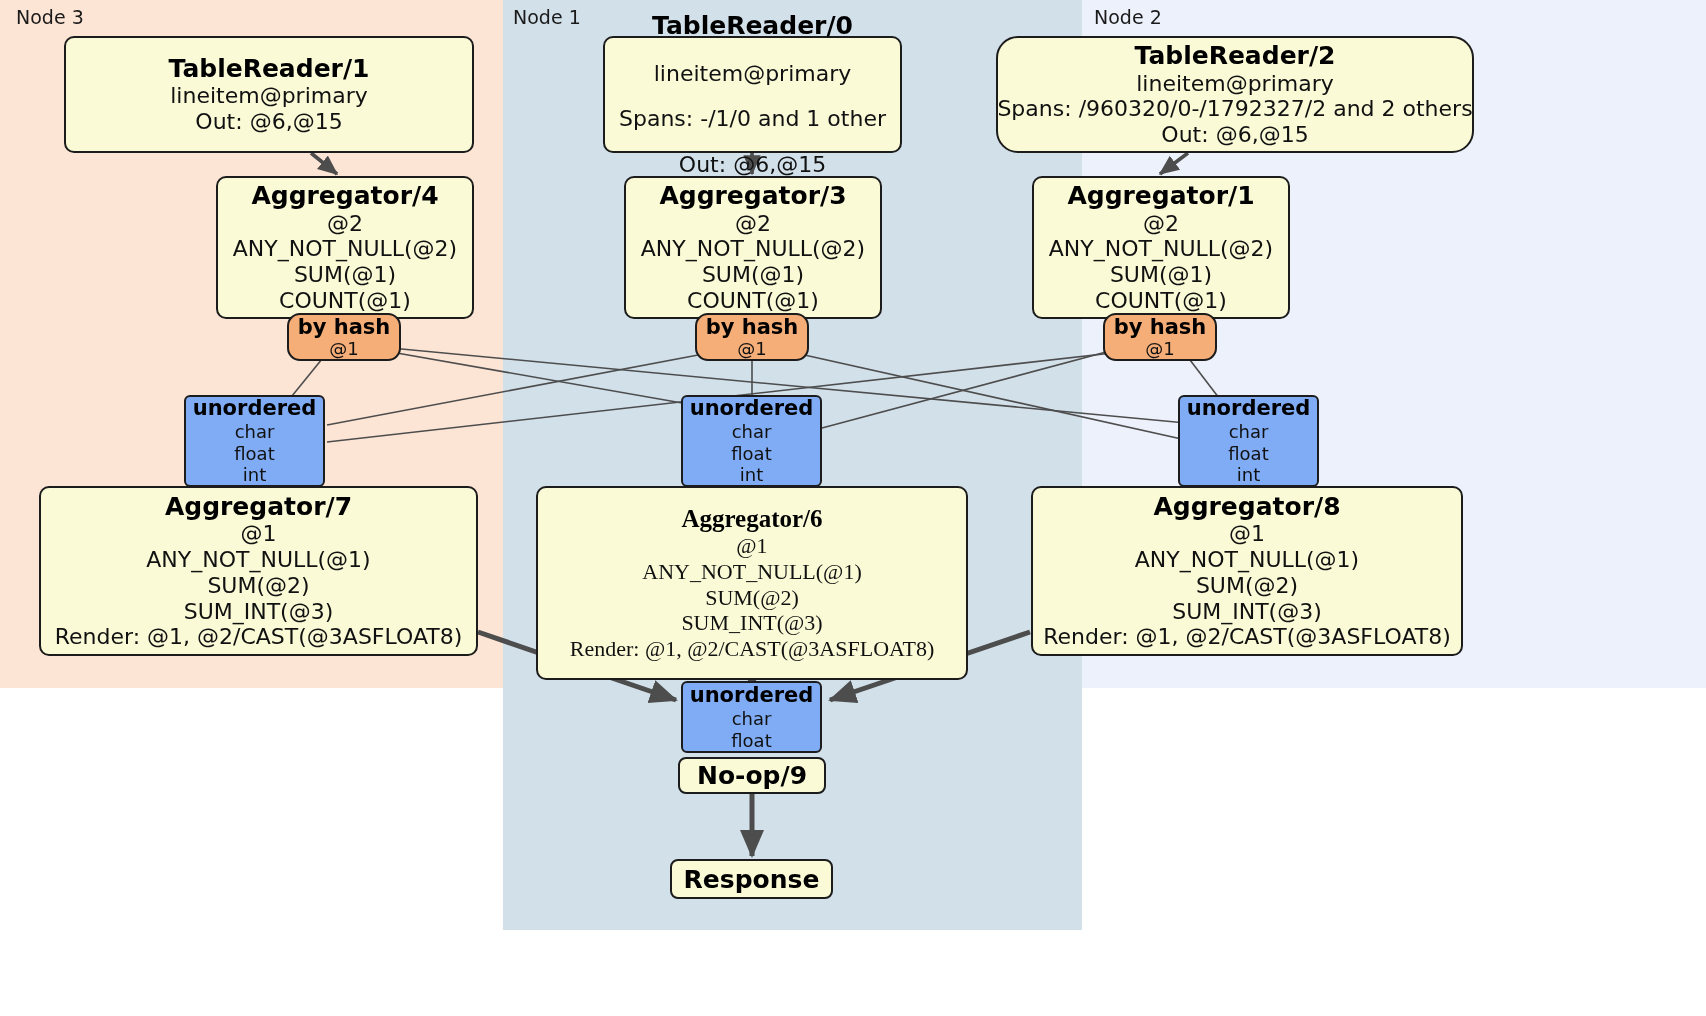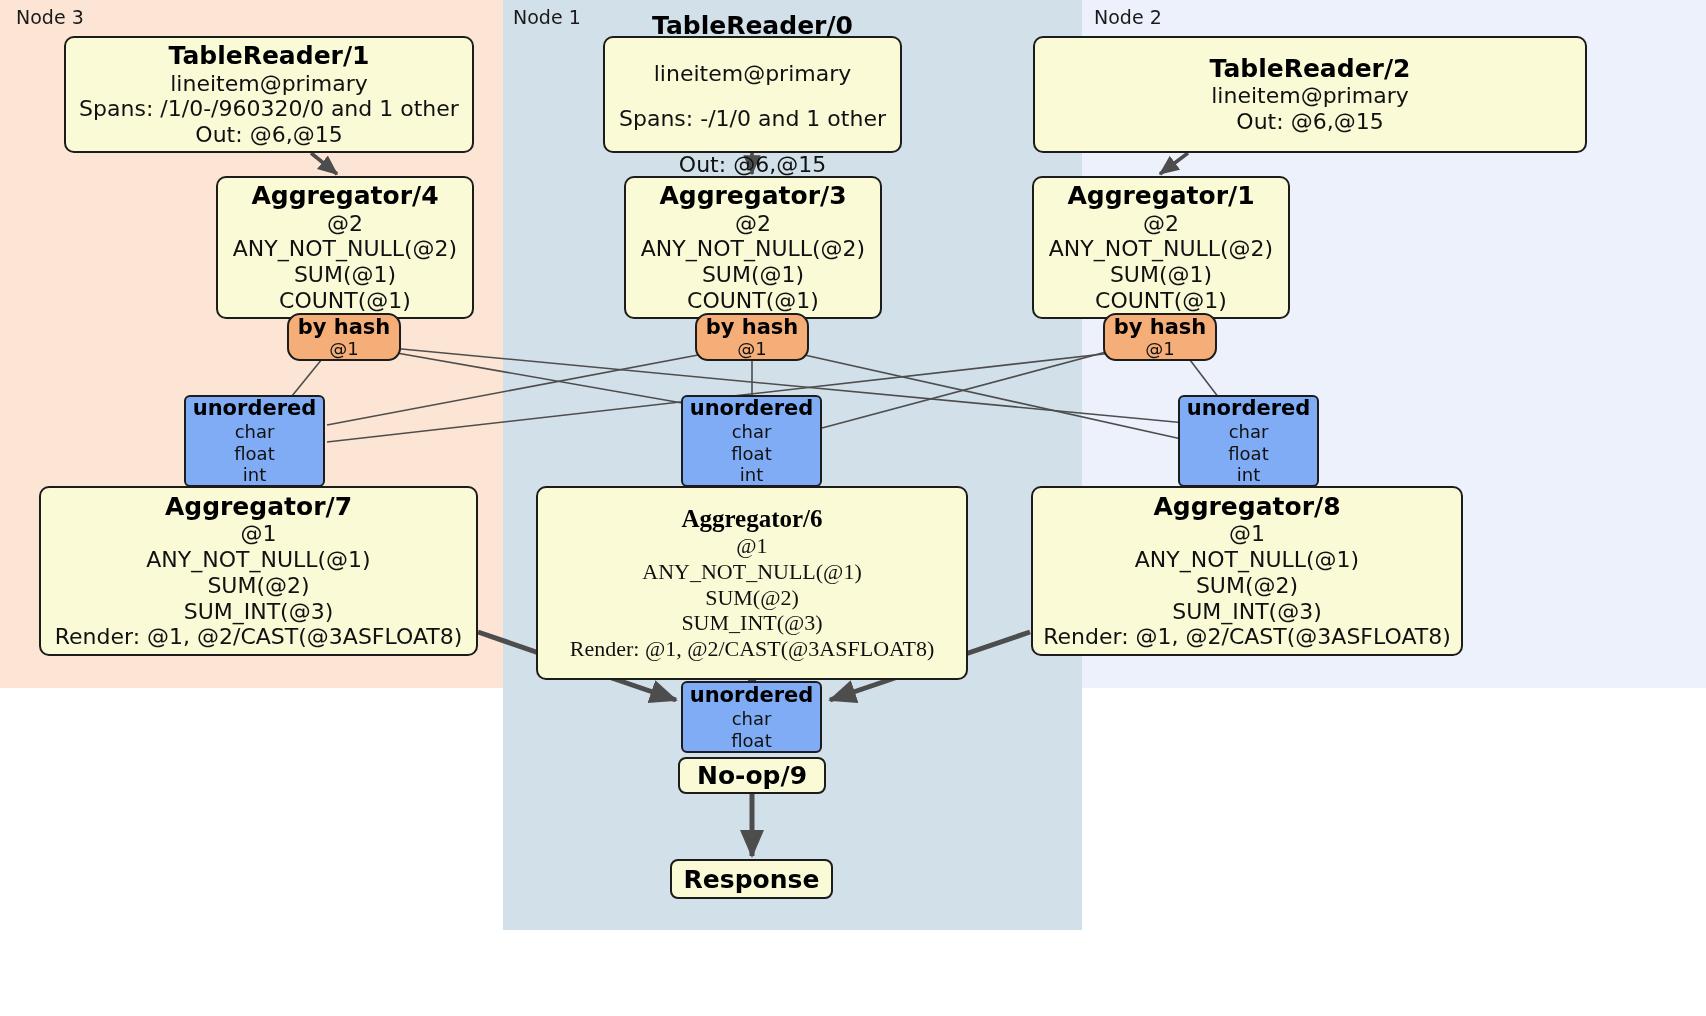--- a/index.html
+++ b/index.html
@@ -85,21 +85,20 @@
     <path d="M478,632 L676,700" stroke="#4d4d4d" stroke-width="5" fill="none" marker-end="url(#arrThick)"></path>
     <path d="M752,652 L752,688" stroke="#4d4d4d" stroke-width="5" fill="none" marker-end="url(#arrThick)"></path>
     <path d="M1030,632 L830,700" stroke="#4d4d4d" stroke-width="5" fill="none" marker-end="url(#arrThick)"></path>
 
     <path d="M752,791 L752,856" stroke="#4d4d4d" stroke-width="5" fill="none" marker-end="url(#arrThick)"></path>
   </svg>
 
   <div class="proc" style="left:64px;top:36px;width:410px;height:117px;">
     <div class="ttl">TableReader/1</div>
     <div class="ln">lineitem@primary</div>
-    <div class="ln">Spans: /1/0-/960320/0 and 1 other</div>
     <div class="ln">Out: @6,@15</div>
   </div>
 
   <div class="proc" style="left:216px;top:176px;width:258px;height:143px;">
     <div class="ttl">Aggregator/4</div>
     <div class="ln">@2</div>
     <div class="ln">ANY_NOT_NULL(@2)</div>
     <div class="ln">SUM(@1)</div>
     <div class="ln">COUNT(@1)</div>
   </div>
@@ -168,23 +167,24 @@
   </div>
 
   <div class="smallbox" style="left:678px;top:757px;width:148px;height:37px;">
     <div class="ttl">No-op/9</div>
   </div>
 
   <div class="smallbox" style="left:670px;top:859px;width:163px;height:40px;">
     <div class="ttl">Response</div>
   </div>
 
-  <div class="proc" style="left:1033px;top:36px;width:554px;height:117px;">
+  <div class="proc" style="left:996px;top:36px;width:478px;height:117px;border-radius:22px;">
     <div class="ttl">TableReader/2</div>
     <div class="ln">lineitem@primary</div>
+    <div class="ln">Spans: /960320/0-/1792327/2 and 2 others</div>
     <div class="ln">Out: @6,@15</div>
   </div>
 
   <div class="proc" style="left:1032px;top:176px;width:258px;height:143px;">
     <div class="ttl">Aggregator/1</div>
     <div class="ln">@2</div>
     <div class="ln">ANY_NOT_NULL(@2)</div>
     <div class="ln">SUM(@1)</div>
     <div class="ln">COUNT(@1)</div>
   </div>

